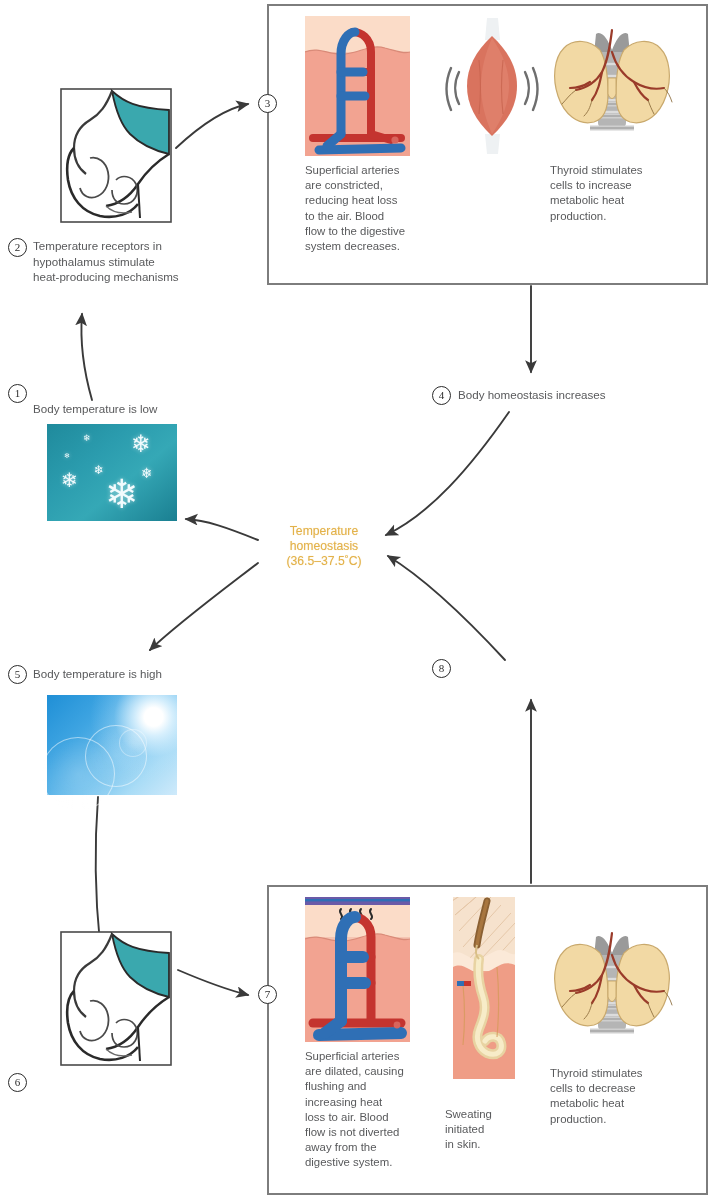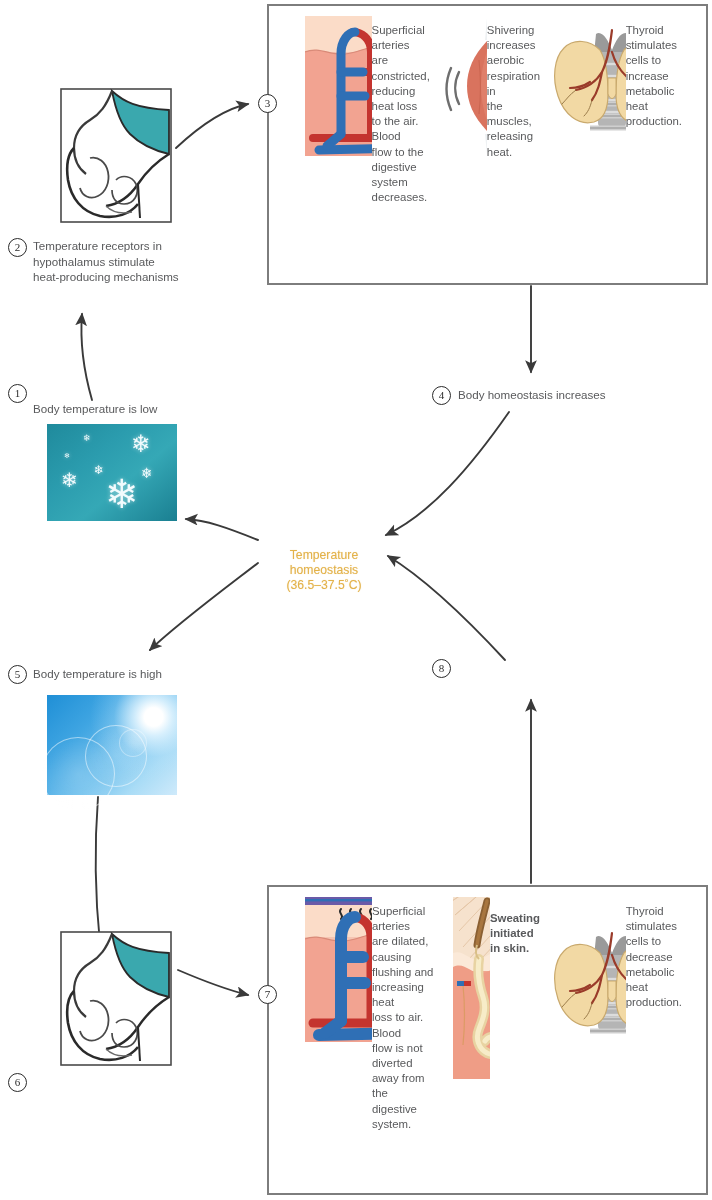--- a/index.html
+++ b/index.html
@@ -59,21 +59,21 @@
   .panel-cols{
     position:absolute;
     left:0;top:0;right:0;bottom:0;
     display:flex;
     padding:10px 14px 8px 36px;
     box-sizing:border-box;
     gap:10px;
   }
   .panel-col{
     display:flex;
-    flex-direction:row;
+    flex-direction:column;
     align-items:flex-start;
   }
   .panel-col .col-text{
     color:#58595b;
     font-size:11.4px;
     line-height:15.2px;
     margin-top:7px;
     white-space:pre-line;
   }
 
@@ -109,21 +109,20 @@
   
   #homeostasis{
     position:absolute;
     color:#e3b24a;
     font-size:12.2px;
     line-height:15px;
     text-align:center;
     z-index:7;
     white-space:pre-line;
     text-shadow:0 0 1px rgba(227,178,74,.45);
-    margin-top:24px;
   }
 </style>
 </head>
 <body>
 
 <div id="page">
 
   <svg id="svg-layer" viewBox="0 0 712 1200">
     <defs>
       <marker id="ah" markerWidth="9" markerHeight="9" refX="6.2" refY="3.1" orient="auto">
@@ -233,26 +232,20 @@
             <path d="M34,44 C36,62 36,80 34,98" fill="none" stroke="#c4614c" stroke-width="1.1" opacity=".7"></path>
             <path d="M58,44 C56,62 56,80 58,98" fill="none" stroke="#c4614c" stroke-width="1.1" opacity=".7"></path>
             <g fill="none" stroke="#6e6e6e" stroke-width="2.4" stroke-linecap="round">
               <path d="M14,56 C9,66 9,78 14,88"></path>
               <path d="M6,52 C0,66 0,80 6,94"></path>
               <path d="M80,56 C85,66 85,78 80,88"></path>
               <path d="M88,52 C94,66 94,80 88,94"></path>
             </g>
           </svg>
         </div>
-        <div class="col-text">Shivering
-increases
-aerobic
-respiration in
-the muscles,
-releasing heat.</div>
       </div>
 
       <div class="panel-col" style="width:132px;">
         <div class="illus" style="width:125px;height:140px;">
           <svg viewBox="0 0 125 140" width="125" height="140">
             <g>
               <path d="M46,18 C52,14 58,24 62,34 C66,24 72,14 78,18 L80,38 L44,38 Z" fill="#9a9a9a"></path>
               <rect x="48" y="36" width="28" height="76" rx="5" fill="#b5b5b5"></rect>
               <g stroke="#dcdcdc" stroke-width="2.4">
                 <path d="M48,48 L76,48"></path>
@@ -389,21 +382,21 @@
                      C46,138 36,138 32,144" fill="none" stroke="#f7ecc8" stroke-width="5" stroke-linecap="round" stroke-linejoin="round"></path>
             <path d="M24,48 C22,54 22,58 26,62" fill="none" stroke="#d9bf88" stroke-width="2"></path>
             <g fill="none" stroke="#d79a5c" stroke-width="1.2" opacity=".8">
               <path d="M44,70 C46,92 46,118 44,140"></path>
               <path d="M10,88 C12,108 12,128 10,148"></path>
             </g>
             <rect x="4" y="84" width="9" height="5" fill="#2f6fb5"></rect>
             <rect x="11" y="84" width="7" height="5" fill="#c4342f"></rect>
           </svg>
         </div>
-        <div class="col-text" style="margin-top:14px;font-weight:bold;">Sweating
+        <div class="col-text" style="margin-top:28px;">Sweating
 initiated
 in skin.</div>
       </div>
 
       <div class="panel-col" style="width:132px;">
         <div class="illus" style="width:125px;height:140px;margin-top:22px;">
           <svg viewBox="0 0 125 140" width="125" height="140">
             <g>
               <path d="M46,18 C52,14 58,24 62,34 C66,24 72,14 78,18 L80,38 L44,38 Z" fill="#9a9a9a"></path>
               <rect x="48" y="36" width="28" height="76" rx="5" fill="#b5b5b5"></rect>

